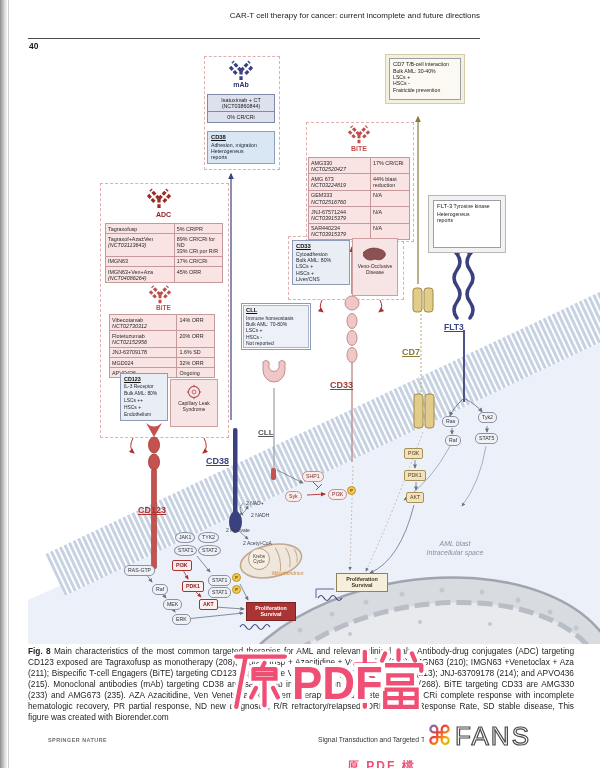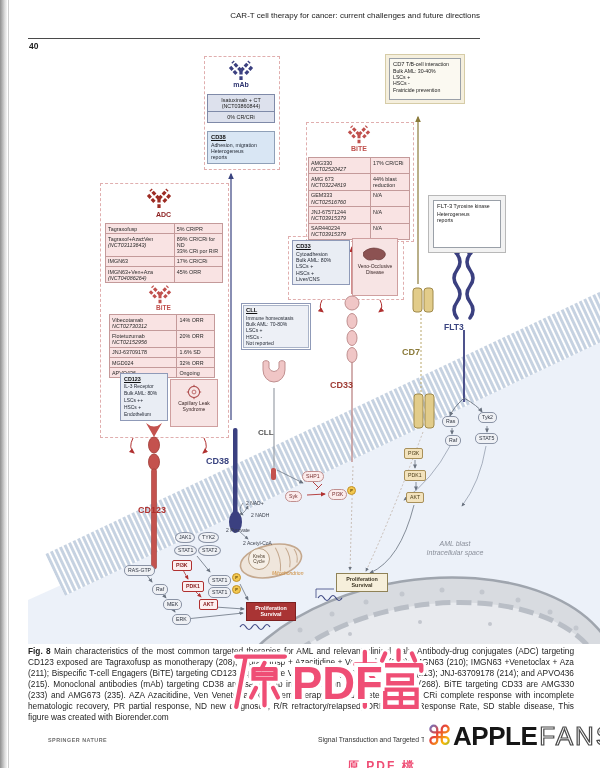--- a/index.html
+++ b/index.html
@@ -37,21 +37,21 @@
 
   
   .ptable{position:absolute;background:#f9e3e3;border:1px solid #c49a9a;font-size:5.4px;color:#2a2a2a;}
   .trow{display:flex;border-bottom:1px solid #c49a9a;}
   .trow:last-child{border-bottom:none;}
   .tc1{width:57%;border-right:1px solid #c49a9a;padding:1.5px 2px;line-height:1.15;}
   .tc2{flex:1;padding:1.5px 2px;line-height:1.15;white-space:pre-line;}
   .tri{font-style:italic;display:block;}
 
   .iconlab{position:absolute;font-weight:bold;font-size:7px;text-align:center;}
-  .rlab{position:absolute;font-weight:bold;}
+  .rlab{position:absolute;font-weight:bold;text-decoration:underline;}
 
   
   .pill{position:absolute;font-size:5.2px;line-height:1;padding:2px 3px;border:1px solid #8a93a5;
         border-radius:5px;background:#eff1f5;color:#2e3440;white-space:nowrap;z-index:6;}
   .oval{border-radius:50% / 60%;}
   .redb{border-color:#b03030;background:#fcefef;color:#8b2020;border-radius:2px;font-weight:bold;}
   .tan{border-color:#a8905a;background:#f3e3bd;color:#4a3c18;border-radius:2px;}
   .pinkp{border-color:#c08f8f;background:#fbecec;color:#7a3030;border-radius:8px;}
   .pbadge{position:absolute;width:7px;height:7px;border-radius:50%;background:#f3c84f;
           border:1px solid #c2922a;font-size:4px;display:flex;align-items:center;justify-content:center;
@@ -92,21 +92,21 @@
   svg{display:block;}
 </style>
 </head>
 <body>
 
 <div class="page">
   <div class="edge"></div>
   <div class="edge-line"></div>
 
   <div class="hdr">
-    <div>CAR-T cell therapy for cancer: current challenges and future directions</div>
+    <div>CAR-T cell therapy for cancer: current incomplete and future directions</div>
   </div>
   <div class="hdr-rule"></div>
   <div class="pagenum">40</div>
 
   <svg style="position:absolute;left:0;top:44px;z-index:1" width="600" height="600" viewBox="0 44 600 600">
     <defs>
       <pattern id="lip" width="5" height="60" patternUnits="userSpaceOnUse" patternTransform="rotate(-25)">
         <rect width="5" height="60" fill="#c6d2e1"></rect>
         <rect width="2" height="60" fill="#ffffff"></rect>
       </pattern>
@@ -501,16 +501,15 @@
       <text x="79" y="76" font-family="Liberation Sans, sans-serif" font-size="58" font-weight="bold" fill="none" stroke="#ffffff" stroke-width="10">PDF</text>
       <text x="79" y="76" font-family="Liberation Sans, sans-serif" font-size="58" font-weight="bold" fill="#ef4e75">PDF</text>
     </svg>
   </div>
   <div class="wm-frag">原 PDF 檔</div>
 
   <div class="sn">SPRINGER NATURE</div>
   <div class="journal">Signal Transduction and Targeted Therapy</div>
   <div class="brand">
     <span class="cmd">⌘</span>
-    <span class="bold">APPLE</span>
     <span class="light">FANS</span>
   </div>
 </div>
 
 </body></html>

